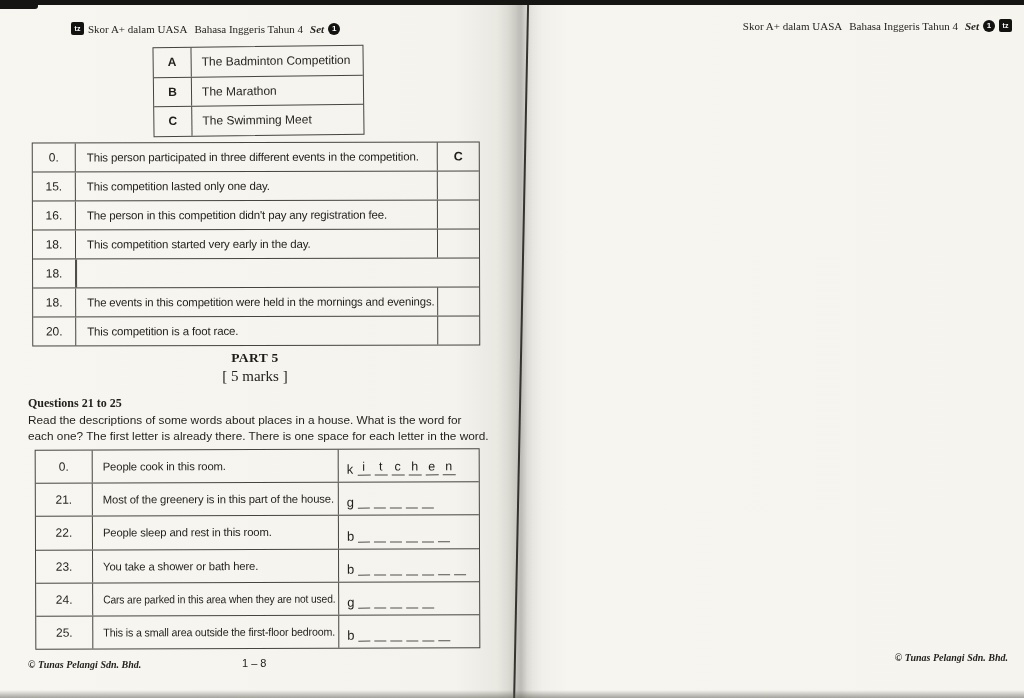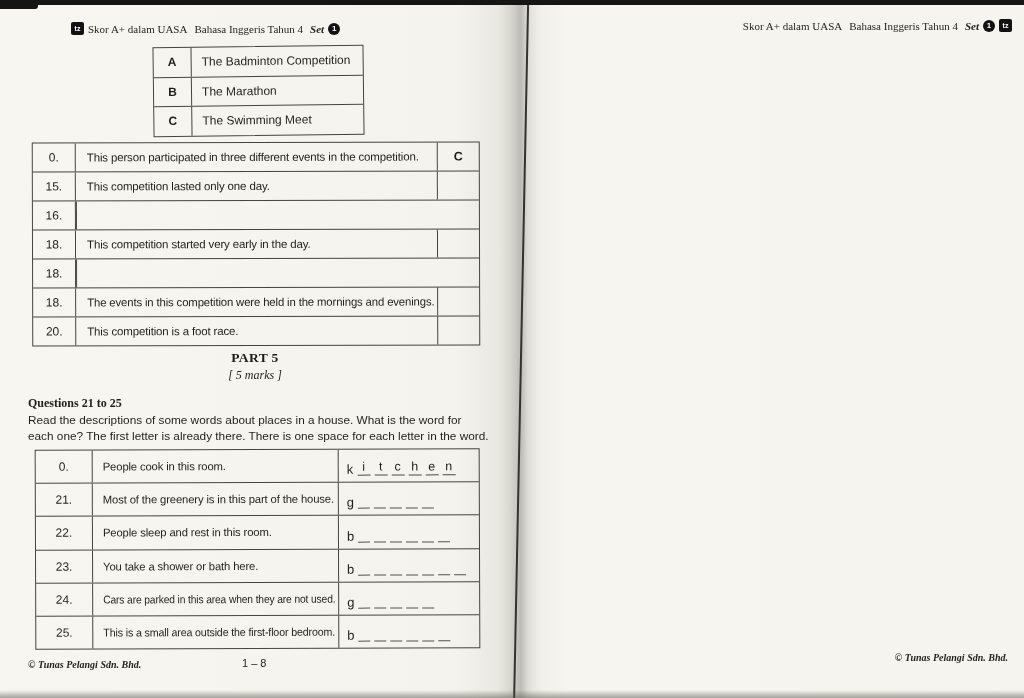--- a/index.html
+++ b/index.html
@@ -52,21 +52,21 @@
   .q-num{width:42px;border-right:1.4px solid #45443d;display:flex;align-items:center;justify-content:center;font-size:12px;}
   .q-text{flex:1;display:flex;align-items:center;padding-left:11px;padding-right:3px;font-size:11.5px;
     white-space:nowrap;overflow:hidden;letter-spacing:-0.15px;}
   .q-ans{width:41px;border-left:1.4px solid #45443d;display:flex;align-items:center;justify-content:center;
     font-size:12.5px;font-weight:700;}
 
   
   .part-head{text-align:center;z-index:4;}
   .p5-head{left:32px;top:350px;width:446px;}
   .part-title{font-weight:700;font-size:13.5px;letter-spacing:.4px;color:#1c1b16;}
-  .part-marks{font-style:italic;font-size:12px;margin-top:2px;color:#24231d;}
+  .part-marks{font-size:15px;margin-top:2px;color:#24231d;}
 
   .q2125{left:28px;top:396px;font-size:12px;font-weight:700;font-family:Liberation Serif, serif;}
   .instr{left:28px;top:412px;width:462px;font-size:11.8px;line-height:16px;}
 
   
   .p5-table{left:35px;top:449px;width:443px;transform:rotate(-0.2deg);}
   .p5-row{display:flex;height:32.2px;}
   .p5-row + .p5-row{border-top:1.4px solid #45443d;}
   .p5-num{width:56px;border-right:1.4px solid #45443d;display:flex;align-items:center;justify-content:center;font-size:12px;}
   .p5-text{flex:1;display:flex;align-items:center;padding-left:10px;padding-right:3px;font-size:11.3px;
@@ -132,20 +132,23 @@
         </div>
         <div class="q-row">
           <div class="q-num">15.</div>
           <div class="q-text">
             <span class="fit">This competition lasted only one day.</span>
           </div>
           <div class="q-ans"></div>
         </div>
         <div class="q-row">
           <div class="q-num">16.</div>
+          <div class="q-text">
+            <span class="fit">The person in this competition didn't pay any registration fee.</span>
+          </div>
           <div class="q-ans"></div>
         </div>
         <div class="q-row">
           <div class="q-num">18.</div>
           <div class="q-text">
             <span class="fit">This competition started very early in the day.</span>
           </div>
           <div class="q-ans"></div>
         </div>
         <div class="q-row">

